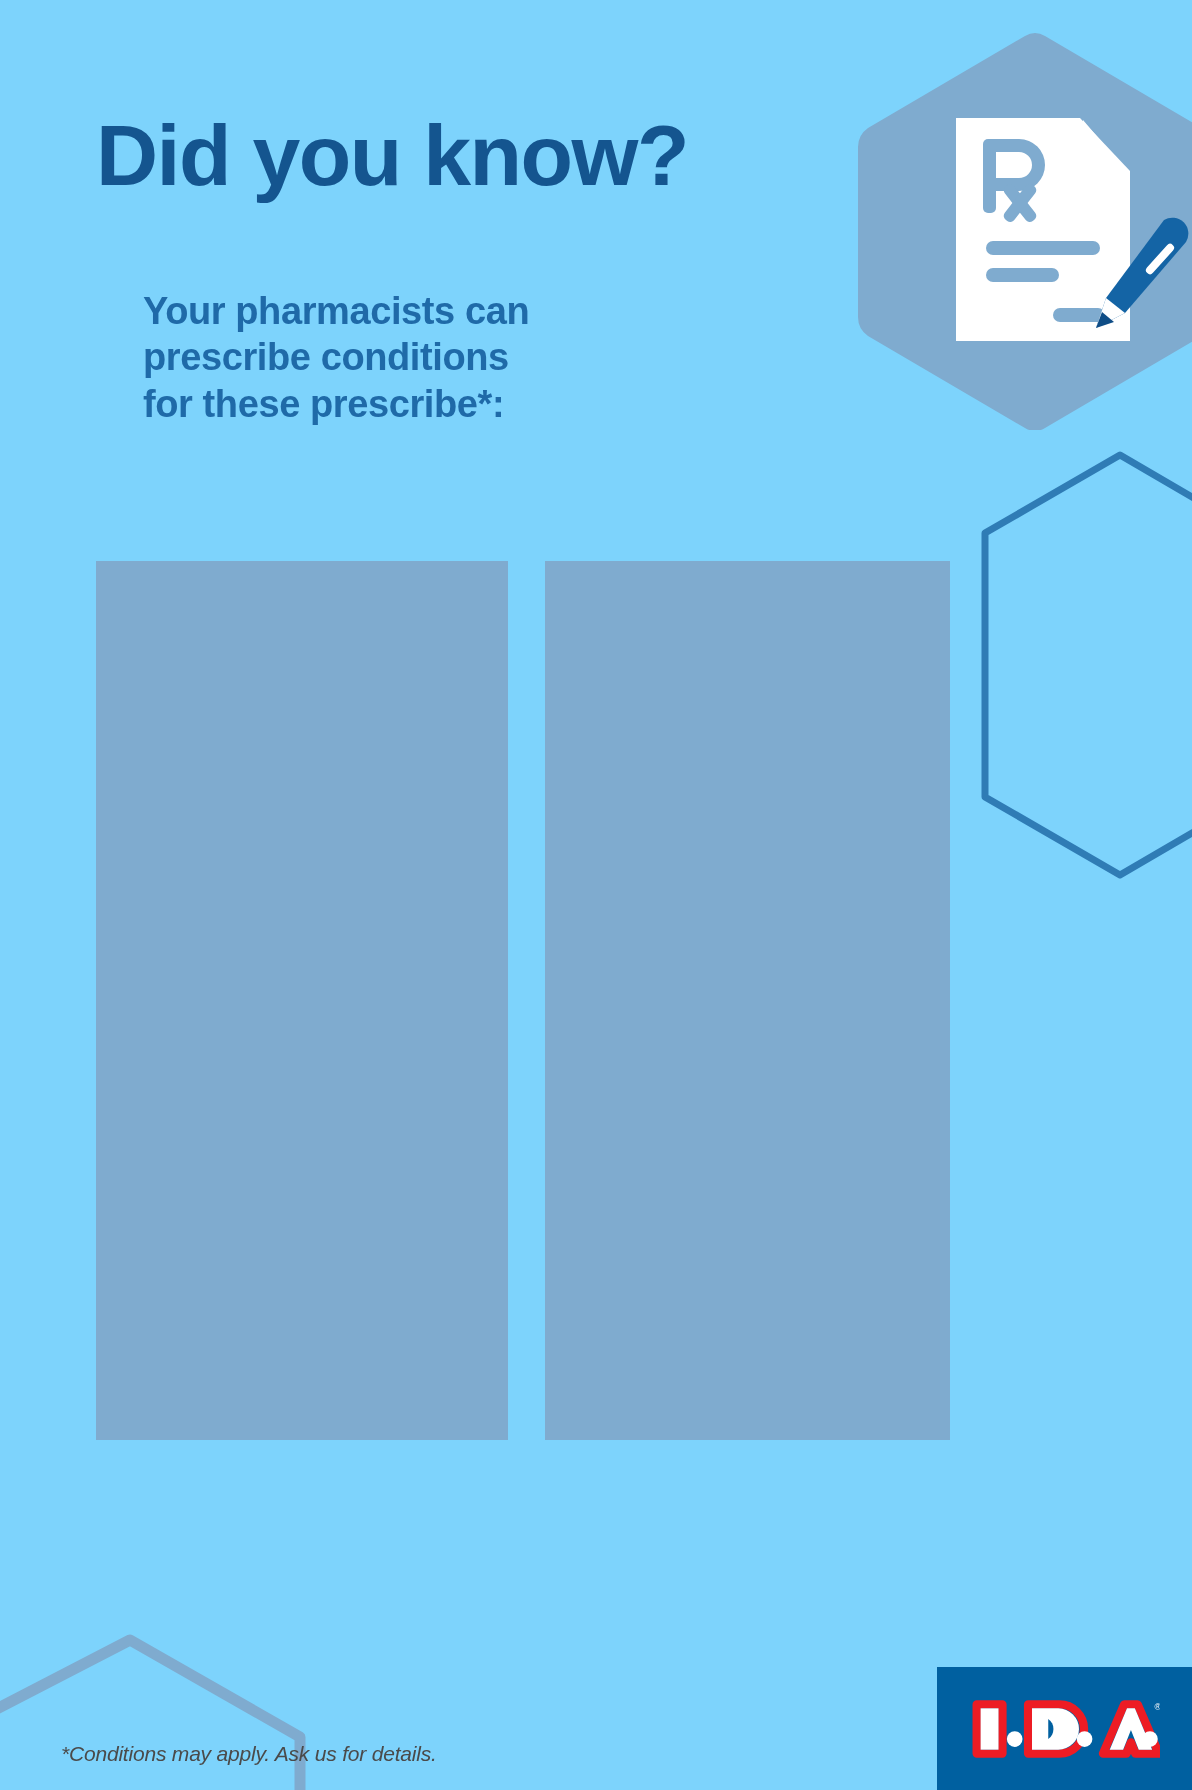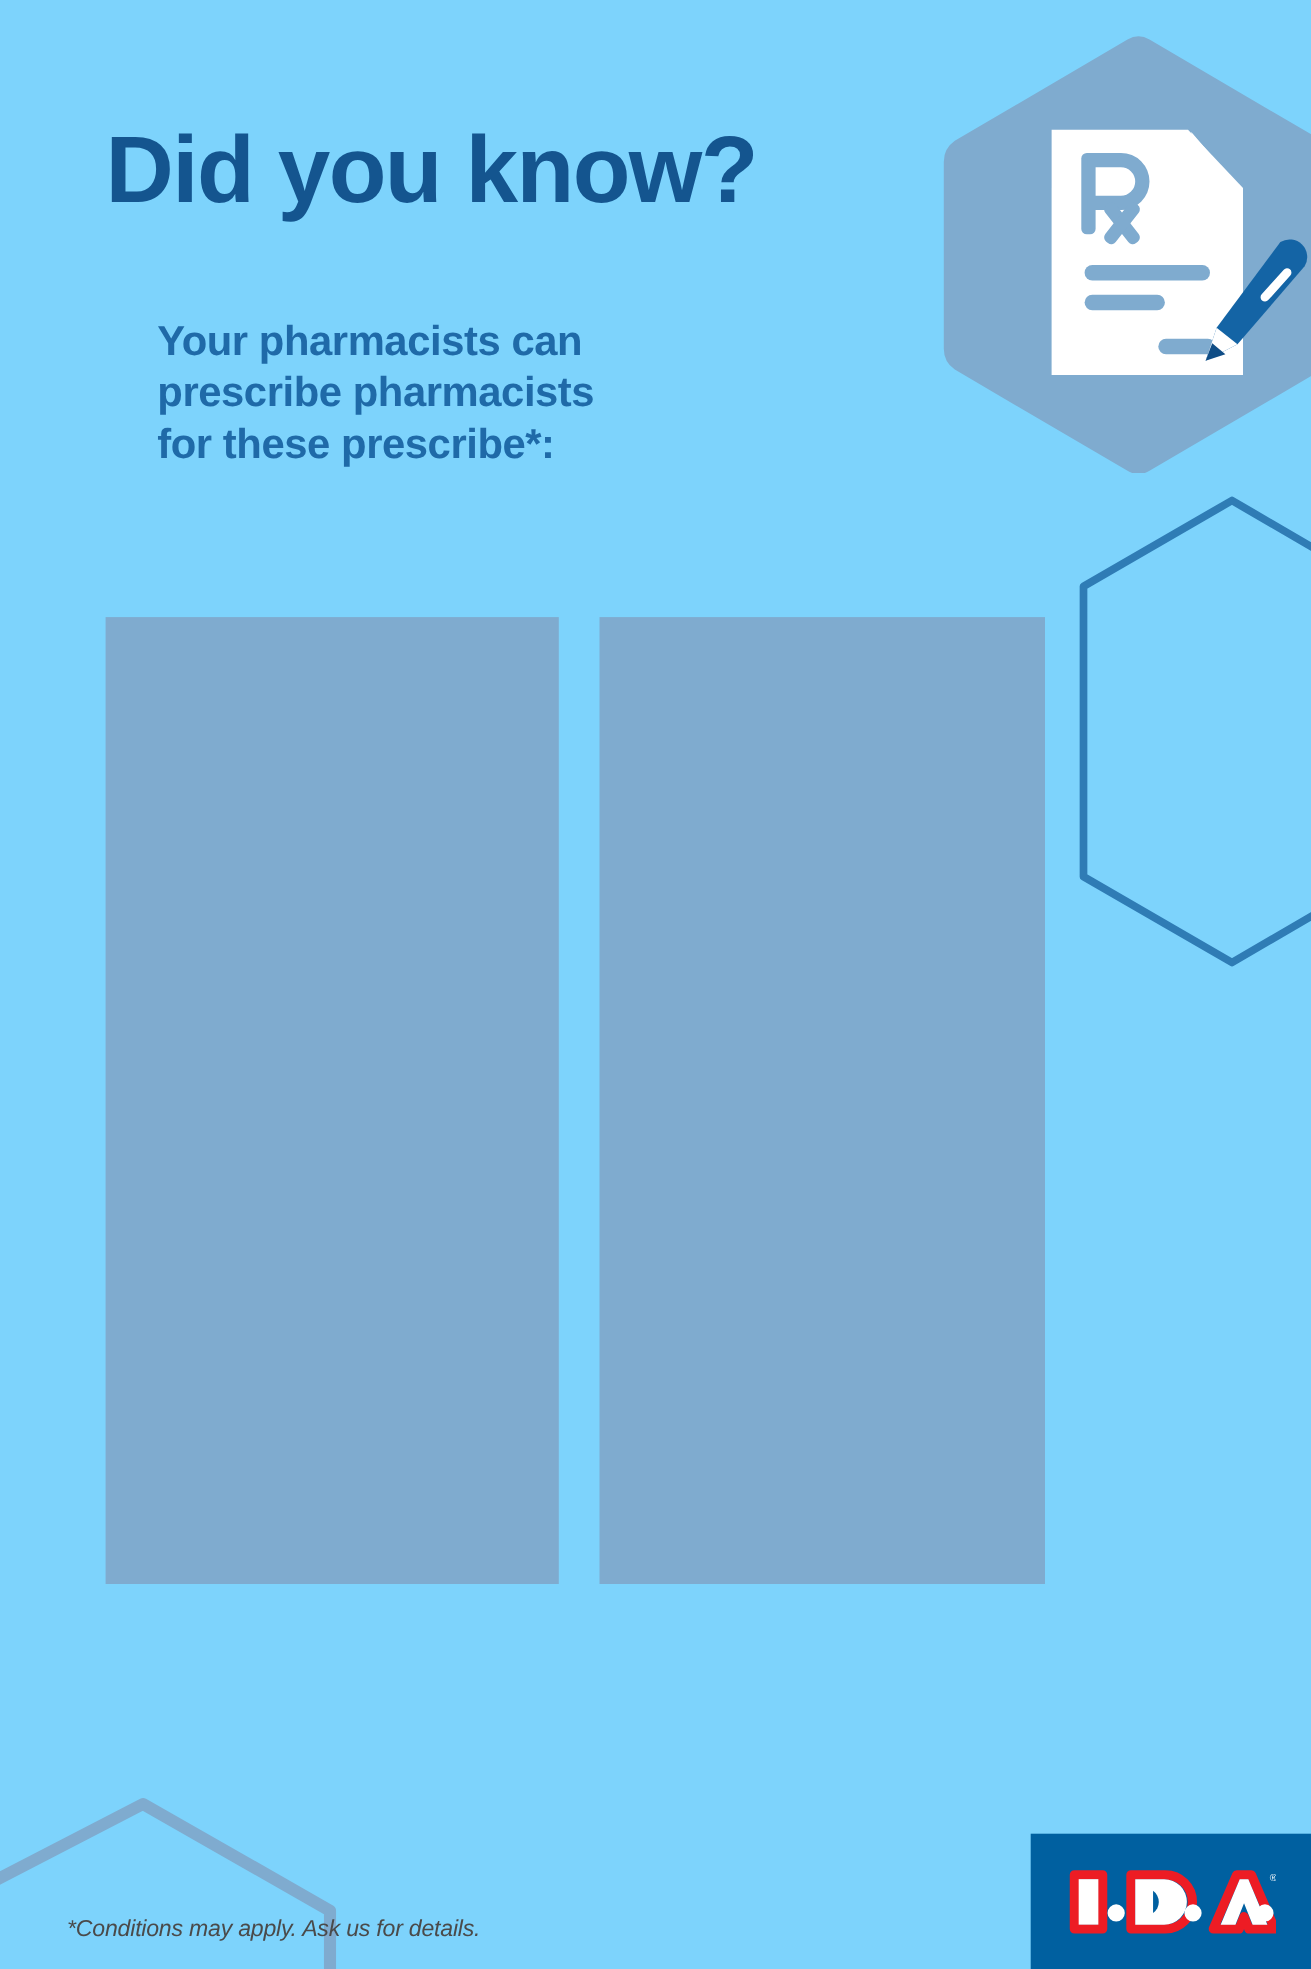--- a/index.html
+++ b/index.html
@@ -117,21 +117,21 @@
       <path d="M346 300 L356 270 L375 285 Z" fill="#ffffff"></path>
       <path d="M346 300 L352 284 L364 294 Z" fill="#0f4d86"></path>
       <rect x="406" y="212" width="8" height="38" rx="4" transform="rotate(42 410 231)" fill="#ffffff"></rect>
     </g>
   </svg>
 
   <h1 id="headline">Did you know?</h1>
 
   <h2 id="subhead">
     <span class="line">Your pharmacists can</span>
-    <span class="line">prescribe pharmacists</span>
+    <span class="line">prescribe conditions</span>
     <span class="line">for these prescribe*:</span>
   </h2>
 
   <div id="panels">
     <div class="panel left">
       <ul class="panel-list"></ul>
     </div>
     <div class="panel right">
       <ul class="panel-list"></ul>
     </div>

